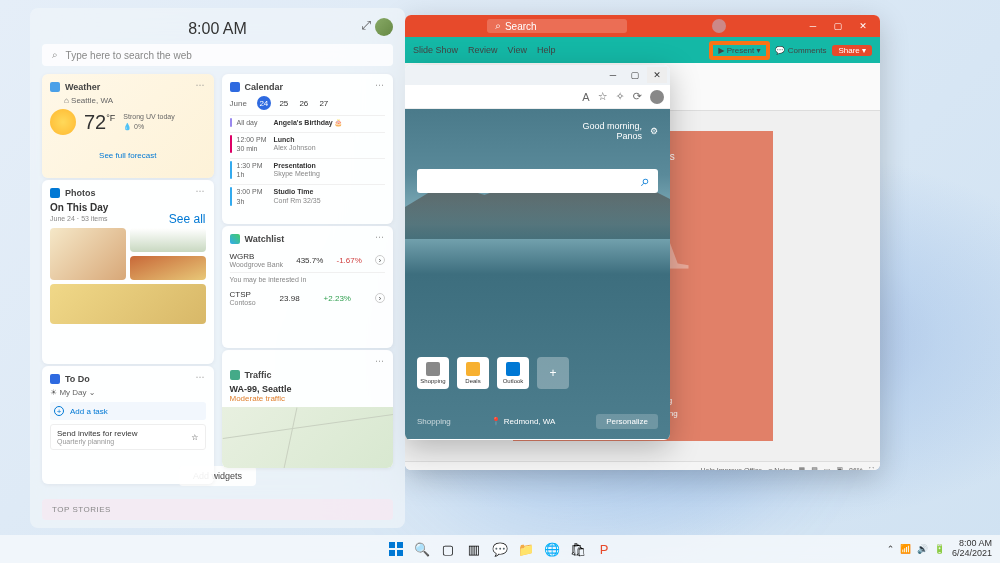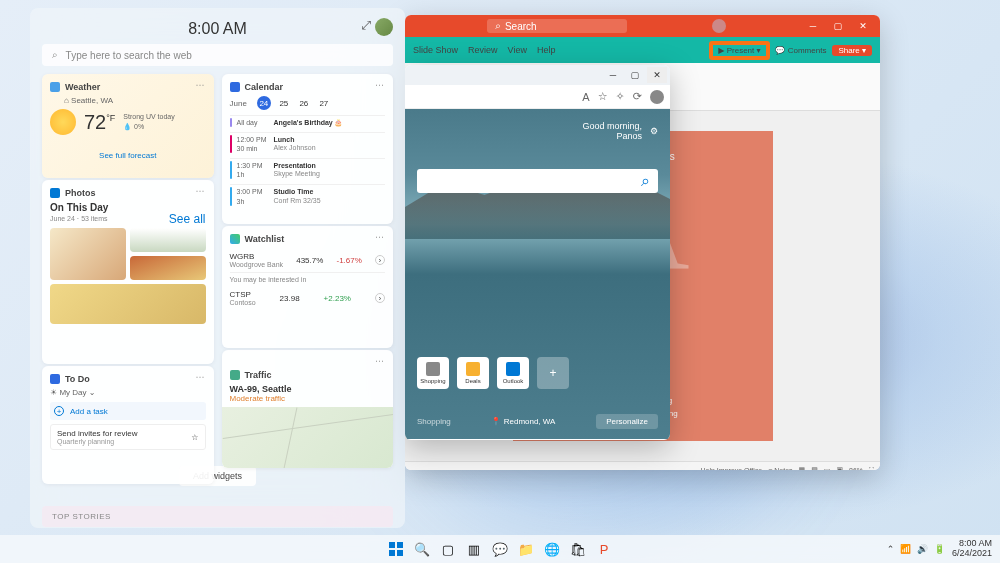--- a/index.html
+++ b/index.html
@@ -115,21 +115,21 @@
 .traffic{height:118px;padding:0;overflow:hidden}
 .traffic-head{padding:20px 8px 4px}
 .traffic-loc{font-size:9px;font-weight:600;margin-top:4px}
 .traffic-status{font-size:8px;color:#e08030}
 .map{height:62px;background:linear-gradient(135deg,#e8f0e0,#d8e8d0);position:relative;overflow:hidden}
 .map::before,.map::after{content:'';position:absolute;background:#c8d0c0}
 .map::before{width:100%;height:1px;top:30%;transform:rotate(-8deg)}
 .map::after{width:1px;height:100%;left:40%;transform:rotate(12deg)}
 
 .add-widgets{background:rgba(255,255,255,.9);border-radius:4px;padding:5px 14px;font-size:9px;margin:8px auto 0;width:fit-content;color:#444}
-.top-stories{background:rgba(250,230,240,.6);border-radius:4px;padding:6px 10px;font-size:8px;color:#888;margin-top:20px;letter-spacing:.5px}
+.top-stories{background:rgba(250,230,240,.6);border-radius:4px;padding:6px 10px;font-size:8px;color:#888;margin-top:13px;letter-spacing:.5px}
 </style>
 </head>
 <body>
 
 <div class="desktop-bg"></div>
 <div class="bloom"></div>
 
 <div class="ppt">
   <div class="ppt-title">
     <div class="ppt-search">

